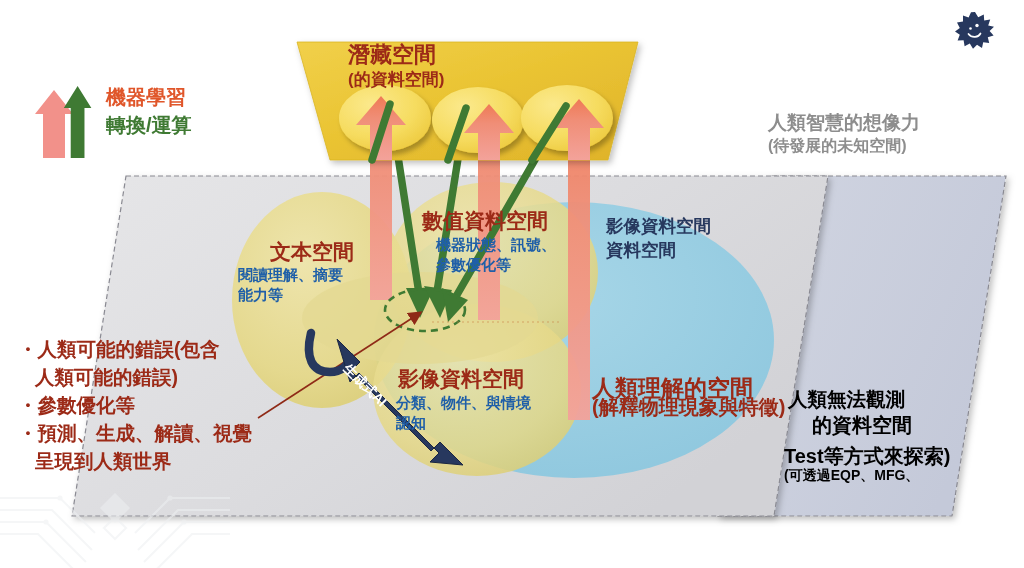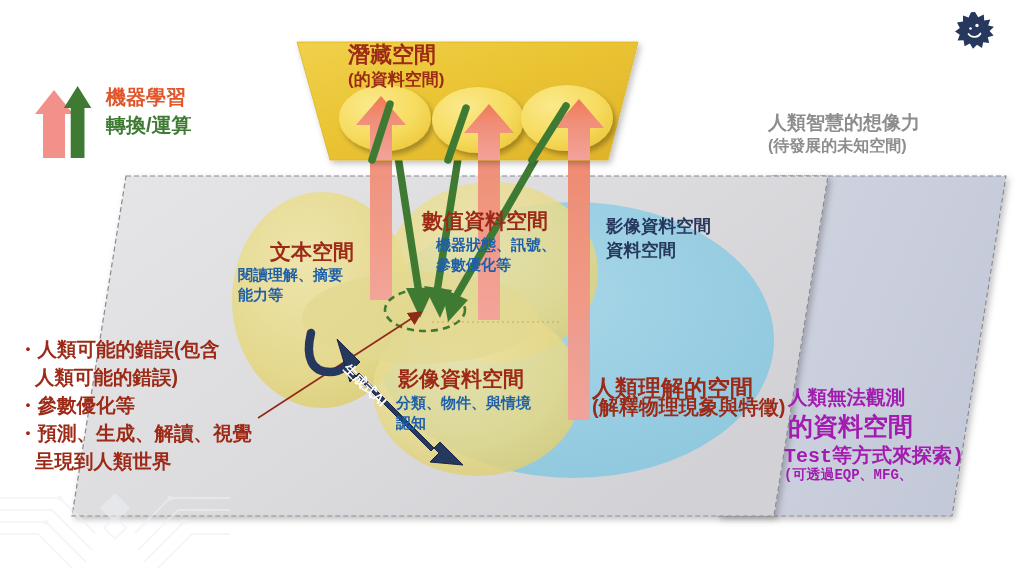--- a/index.html
+++ b/index.html
@@ -19,21 +19,21 @@
   .txt{position:absolute;line-height:1.18;white-space:pre;}
   .bold{font-weight:bold;}
 
   
   .c-darkred{color:#9c2a17;}
   .c-orange{color:#e0562a;}
   .c-green{color:#3f7a33;}
   .c-blue{color:#1f5fa8;}
   .c-navy{color:#27385e;}
   .c-gray{color:#8d8d8d;}
-  .c-dgray{color:#a21caf;font-family:Liberation Mono, monospace;}
+  .c-dgray{color:#000000;}
 
   .ctr{text-align:left;}
   .lft{text-align:left;}
 
   
   .legend-wrap{left:34px;top:84px;width:210px;height:86px;}
   .legend-arrows{position:absolute;left:0;top:0;width:64px;height:74px;}
   .legend-text{position:absolute;left:72px;top:2px;}
 
   .bullets{left:18px;top:336px;width:310px;font-size:19.5px;font-weight:bold;}
@@ -199,21 +199,21 @@
     </div>
   </div>
 
   <div class="txt ctr bold c-gray" style="left:768px;top:112px;width:222px;font-size:19px;">人類智慧的想像力</div>
   <div class="txt ctr bold c-gray" style="left:768px;top:137px;width:222px;font-size:16px;">(待發展的未知空間)</div>
 
   <div class="txt ctr bold c-navy" style="left:606px;top:216px;width:170px;font-size:17.5px;">影像資料空間</div>
   <div class="txt ctr bold c-navy" style="left:606px;top:240px;width:170px;font-size:17.5px;">資料空間</div>
 
   <div class="txt ctr bold c-dgray" style="left:788px;top:388px;width:200px;font-size:19.5px;">人類無法觀測</div>
-  <div class="txt ctr bold c-dgray" style="left:788px;top:414px;width:200px;font-size:25px;">的資料空間</div>
+  <div class="txt ctr bold c-dgray" style="left:788px;top:414px;width:200px;font-size:20px;padding-left:24px;">的資料空間</div>
   <div class="txt ctr bold c-dgray" style="left:784px;top:467px;width:208px;font-size:14px;">(可透過EQP、MFG、</div>
   <div class="txt ctr bold c-dgray" style="left:784px;top:445px;width:208px;font-size:20px;">Test等方式來探索)</div>
 
   <div class="txt lft bold c-darkred" style="left:238px;top:240px;font-size:21px;margin-left:32px;">文本空間</div>
   <div class="txt lft bold c-blue" style="left:238px;top:266px;font-size:15px;">閱讀理解、摘要</div>
   <div class="txt lft bold c-blue" style="left:238px;top:286px;font-size:15px;">能力等</div>
 
   <div class="txt ctr bold c-darkred" style="left:422px;top:209px;width:190px;font-size:21px;">數值資料空間</div>
   <div class="txt lft bold c-blue" style="left:436px;top:236px;font-size:15px;">機器狀態、訊號、</div>
   <div class="txt lft bold c-blue" style="left:436px;top:256px;font-size:15px;">參數優化等</div>

